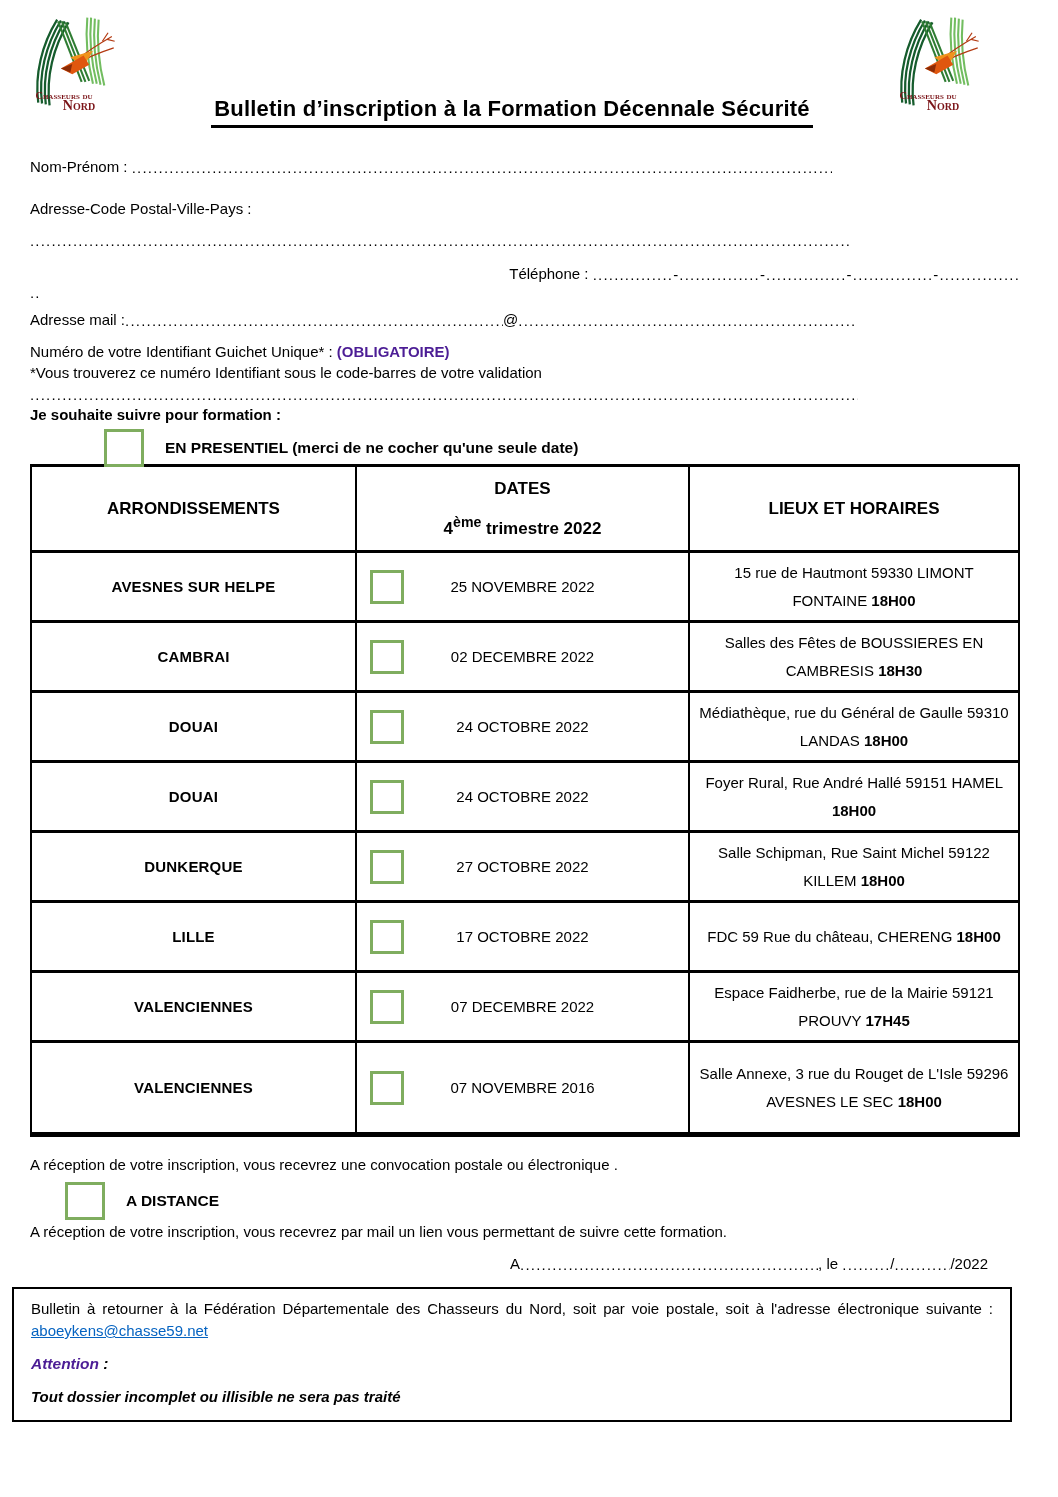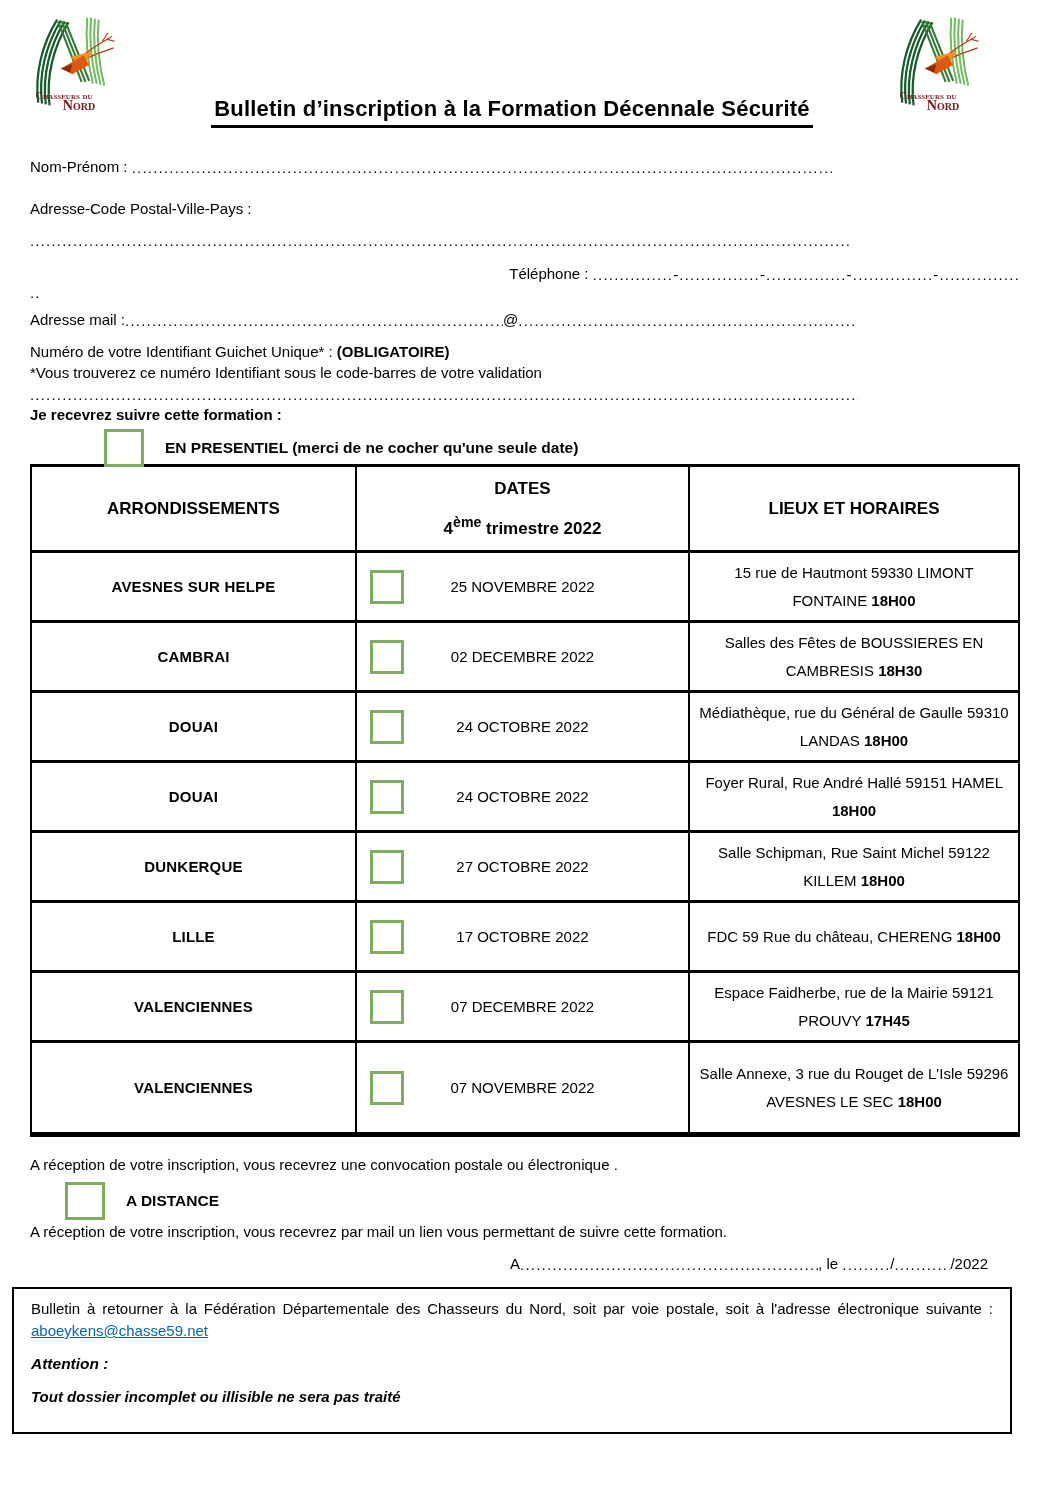--- a/index.html
+++ b/index.html
@@ -33,21 +33,21 @@
   }
   .w700 { width: 700px; } .w820 { width: 822px; } .w380 { width: 378px; }
   .w335 { width: 338px; } .w830 { width: 828px; }
   .w300 { width: 298px; } .w48 { width: 48px; } .w56 { width: 56px; }
   .mt-adrlabel { margin-top: 21px; }
   .mt-adrdots  { margin-top: 10px; }
   .mt-tel      { margin-top: 13px; text-align: right; }
   .dotdot      { line-height: 17px; }
   .mt-mail     { margin-top: 5px; }
   .mt-num      { margin-top: 11px; }
-  .red  { color: #000000; }
+  .red  { color: #4c1d95; }
   .bold { font-weight: bold; }
 
   
   .check-row {
     display: flex; align-items: center; gap: 21px;
     margin-left: 65px; position: relative; z-index: 3; height: 42px;
   }
   .check-row .label { font-weight: bold; font-size: 15.5px; }
   .cbL {
     width: 40px; height: 38px; flex: none;
@@ -85,21 +85,21 @@
   .distance-row { margin-top: 5px; margin-bottom: -3px; }
   .note2 { margin-top: 2px; }
   .date-line {
     margin: 11px 36px 0 30px; text-align: right; line-height: 21px;
     white-space: nowrap;
   }
 
   
   .footer-box {
     margin: 13px 12px 0; border: 2px solid #000;
-    padding: 9px 17px 24px; font-size: 15px;
+    padding: 9px 17px 12px; font-size: 15px;
   }
   .f-return { text-align: justify; line-height: 22px; }
   a.mail-link { color: #0563c1; text-decoration: underline; cursor: pointer; }
   .f-update { margin-top: 10px; line-height: 21px; }
   .f-attention { margin-top: 13px; font-style: italic; font-weight: bold; font-size: 15.5px; }
   .f-warns { margin-top: 13px; font-style: italic; font-weight: bold; line-height: 22px; }
   .u-bold { text-decoration: underline; font-weight: 800; }
 </style>
 </head>
 <body>
@@ -160,21 +160,21 @@
     <p class="f-line mt-adrdots"><span class="dots w820">..........................................................................................................................................................................</span></p>
 
     <p class="f-line mt-tel"><span>Téléphone :</span> <span class="dots">...............-...............-...............-...............-...............</span></p>
     <p class="f-line dotdot"><span class="dots">..</span></p>
 
     <p class="f-line mt-mail"><span>Adresse mail :</span><span class="dots w380">..........................................................................................................................................................................</span><span>@</span><span class="dots w335">..........................................................................................................................................................................</span></p>
 
     <p class="f-line mt-num"><span>Numéro de votre Identifiant Guichet Unique*  :</span> <span class="red bold">(OBLIGATOIRE)</span></p>
     <p class="f-line">*Vous trouverez ce numéro Identifiant sous le code-barres de votre validation</p>
     <p class="f-line"><span class="dots w830">..........................................................................................................................................................................</span></p>
-    <p class="f-line bold">Je recevrez suivre cette formation  :</p>
+    <p class="f-line bold">Je souhaite suivre pour formation  :</p>
   </div>
 
   <div class="check-row presentiel-row">
     <span class="cbL"></span>
     <span class="label">EN PRESENTIEL (merci de ne cocher qu'une seule date)</span>
   </div>
 
   <table class="formation">
     <colgroup>
         <col class="c1">
@@ -220,21 +220,21 @@
       <td class="datec"><span class="cb"></span><span>17 OCTOBRE 2022</span></td>
       <td class="lieu"><span>FDC 59 Rue du château, CHERENG</span> <b>18H00</b></td>
     </tr>
     <tr>
       <td class="arr">VALENCIENNES</td>
       <td class="datec"><span class="cb"></span><span>07 DECEMBRE 2022</span></td>
       <td class="lieu"><span>Espace Faidherbe, rue de la Mairie 59121 PROUVY</span> <b>17H45</b></td>
     </tr>
     <tr class="tall">
       <td class="arr">VALENCIENNES</td>
-      <td class="datec"><span class="cb"></span><span>07 NOVEMBRE 2022</span></td>
+      <td class="datec"><span class="cb"></span><span>07 NOVEMBRE 2016</span></td>
       <td class="lieu"><span>Salle Annexe, 3 rue du Rouget de L'Isle 59296 AVESNES LE SEC</span> <b>18H00</b></td>
     </tr>
   </tbody>
     </table>
 
   <p class="note note1">A réception de votre inscription, vous recevrez une convocation postale ou électronique .</p>
 
   <div class="check-row distance-row">
     <span class="cbL"></span>
     <span class="label">A DISTANCE</span>

